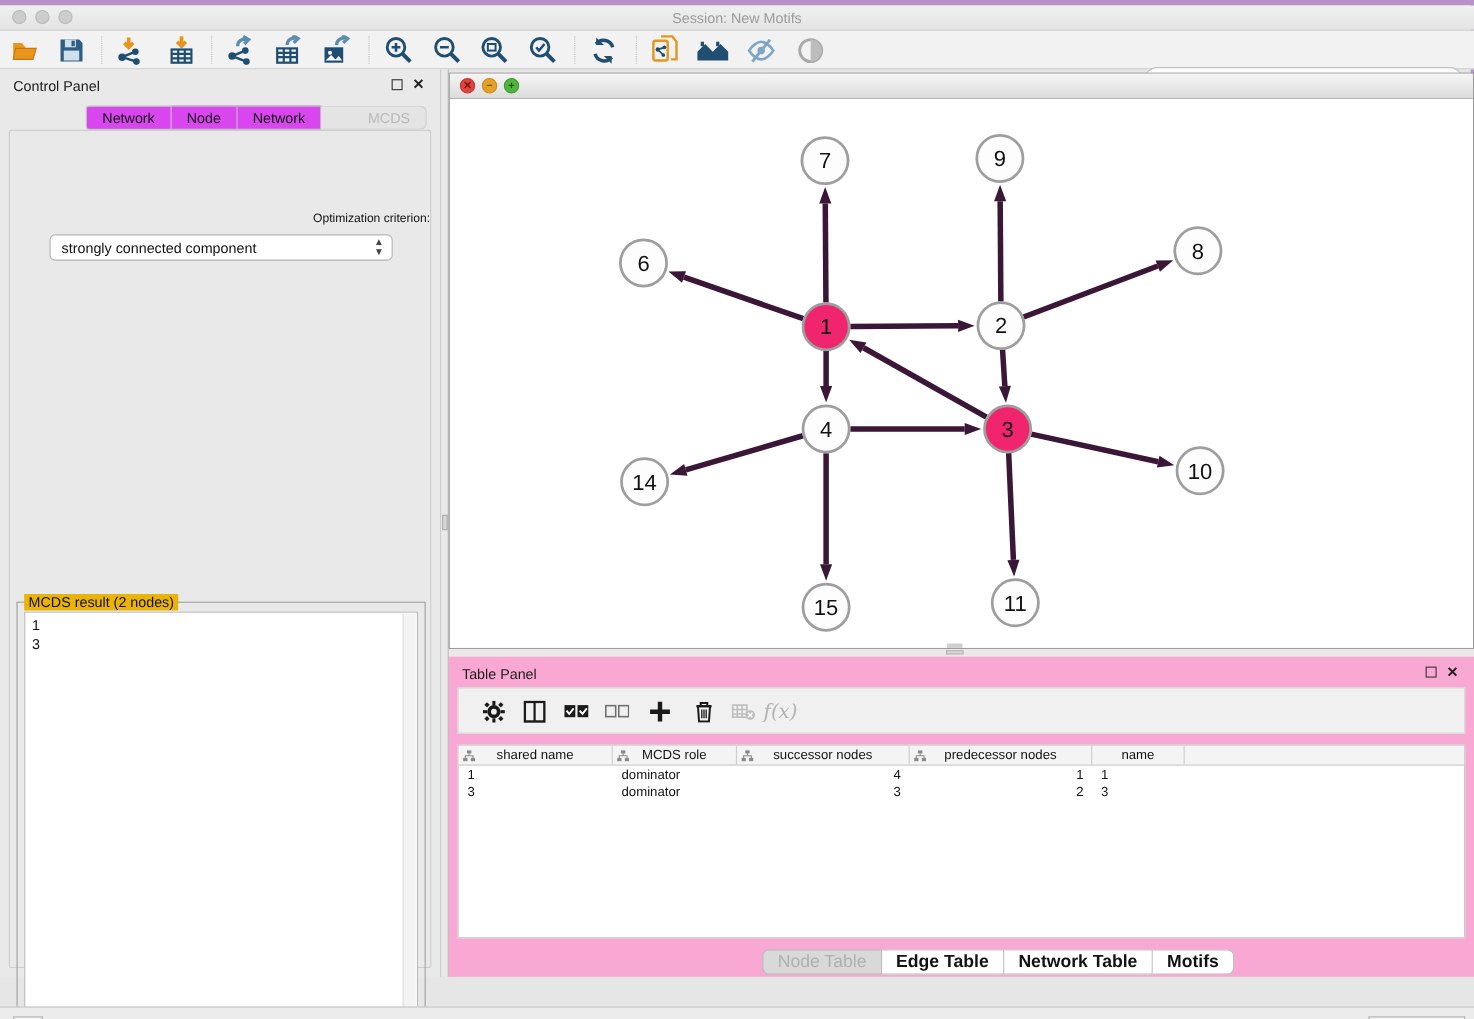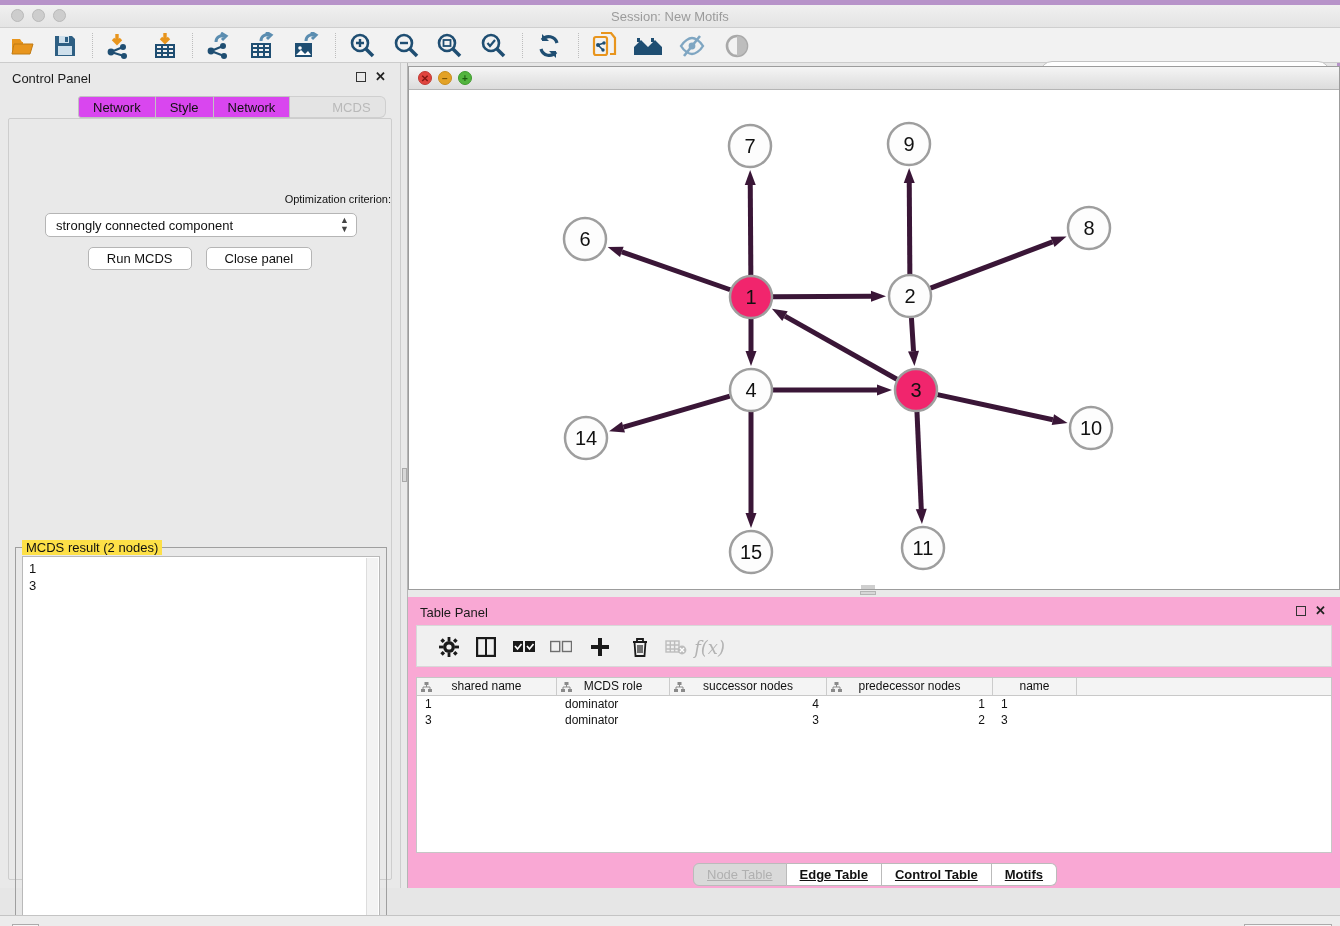--- a/index.html
+++ b/index.html
@@ -50,21 +50,21 @@
   .combo { position:absolute; top:94px; left:36px; width:312px; height:24px; background:#ffffff;
     border:1px solid #b5b5b5; border-radius:5px; font-size:13px; color:#111;
     display:flex; align-items:center; padding-left:10px; }
   .combo .stepper { position:absolute; right:7px; top:2px; font-size:9px; color:#444; line-height:9px; text-align:center; }
   .btnrow { position:absolute; top:128px; left:0; width:100%; display:flex; justify-content:center; gap:14px; }
   .pushbtn { height:23px; padding:0 18px; background:#ffffff; border:1px solid #b5b5b5;
     border-radius:5px; font-size:13px; color:#111; line-height:21px; }
 
   .fieldset { position:absolute; top:428px; left:6px; width:372px; height:380px;
     border:1px solid #9f9f9f; }
-  .fieldset .legend { position:absolute; top:-8px; left:6px; background:#fde047;
+  .fieldset .legend { position:absolute; top:-8px; left:6px; background:#eab308;
     padding:0 4px; font-size:13px; color:#111; }
   .result-area { position:absolute; top:8px; left:6px; width:358px; height:362px;
     background:#ffffff; border:1px solid #b9b9b9; font-size:13px; color:#111; padding:3px 6px; line-height:17px; }
   .result-scroll { position:absolute; top:1px; right:1px; width:12px; height:360px;
     background:#f3f3f3; border-left:1px solid #dddddd; }
 
   
   .vsplit { position:absolute; top:63px; left:400px; width:8px; height:825px; background:#e9e9e9;
     border-left:1px solid #cdcdcd; border-right:1px solid #b5b5b5; }
   .vsplit .grab { position:absolute; top:405px; left:1px; width:5px; height:14px;
@@ -99,22 +99,22 @@
   .dtable { position:absolute; top:80px; left:8px; width:916px; height:176px;
     background:#ffffff; border:1px solid #c6c6c6; }
   .thead { display:flex; height:18px; background:#f4f4f4; border-bottom:1px solid #c9c9c9; }
   .th { position:relative; font-size:12px; color:#111; text-align:center; line-height:17px;
     border-right:1px solid #cccccc; overflow:hidden; }
   .th .sorticon { position:absolute; left:4px; top:3px; }
   .trow { display:flex; height:16px; font-size:12px; color:#111; }
   .td { padding:0 8px; line-height:16px; overflow:hidden; white-space:nowrap; }
 
   .tp-tabs { position:absolute; top:266px; left:285px; display:flex; }
-  .tp-tab { height:23px; padding:0 13px; font-size:13px; font-weight:bold; line-height:22px;
-    background:#ffffff; border:1px solid #bbbbbb; border-left:none; color:#111;text-decoration:underline; }
+  .tp-tab { height:23px; padding:0 13px; font-size:16px; font-weight:bold; line-height:22px;
+    background:#ffffff; border:1px solid #bbbbbb; border-left:none; color:#111; }
   .tp-tab:first-child { border-left:1px solid #bbbbbb; border-radius:6px 0 0 6px; }
   .tp-tab.lastt { border-radius:0 6px 6px 0; }
   .tp-tab.selected { background:#d9d9d9; color:#b0b0b0; font-weight:normal; }
 
   
   .statusbar { position:absolute; top:888px; left:0; width:1340px; height:38px;
     background:#ececec; border-top:1px solid #c4c4c4;margin-top:27px; }
   .sb-left { position:absolute; left:12px; top:8px; width:27px; height:25px; background:#f6f6f6;
     border:1px solid #ababab; display:flex; align-items:center; justify-content:center; }
   .sb-mem { position:absolute; right:8px; top:8px; height:25px; background:#f6f6f6;
@@ -277,33 +277,29 @@
   </div>
 
   <div class="cpanel">
     <div class="panel-head">Control Panel</div>
     <div class="panel-ctrls">
       <span class="ico-float"></span>
       <span class="ico-close">✕</span>
     </div>
     <div class="cp-tabs">
         <div class="cp-tab">Network</div>
-        <div class="cp-tab">Style</div>
+        <div class="cp-tab">Node</div>
         <div class="cp-tab">Network</div>
         <div class="cp-tab selected last">MCDS</div>
       </div>
     <div class="cp-body">
       <div class="opt-label">Optimization criterion:</div>
       <div class="combo">
         <span>strongly connected component</span>
         <span class="stepper">▲<br>▼</span>
-      </div>
-      <div class="btnrow">
-        <button class="pushbtn">Run MCDS</button>
-        <button class="pushbtn">Close panel</button>
       </div>
       <div class="fieldset">
         <span class="legend">MCDS result (2 nodes)</span>
         <div class="result-area">
           <div>
               <div>1</div>
               <div>3</div>
             </div>
           <div class="result-scroll"></div>
         </div>
@@ -493,21 +489,21 @@
             <div class="td" style="width: 113px; text-align: left;">dominator</div>
             <div class="td" style="width: 157px; text-align: right;">3</div>
             <div class="td" style="width: 166px; text-align: right;">2</div>
             <div class="td" style="width: 84px; text-align: left;">3</div>
           </div>
         </div>
     </div>
     <div class="tp-tabs">
         <div class="tp-tab selected">Node Table</div>
         <div class="tp-tab">Edge Table</div>
-        <div class="tp-tab">Control Table</div>
+        <div class="tp-tab">Network Table</div>
         <div class="tp-tab lastt">Motifs</div>
       </div>
   </div>
 
   <div class="statusbar">
     <div class="sb-left">
       <svg width="16" height="14" viewBox="0 0 16 14">
           <g fill="#1a1a1a">
             <rect x="0" y="1" width="3" height="2.4"></rect>
             <rect x="5" y="1" width="11" height="2.4"></rect>

